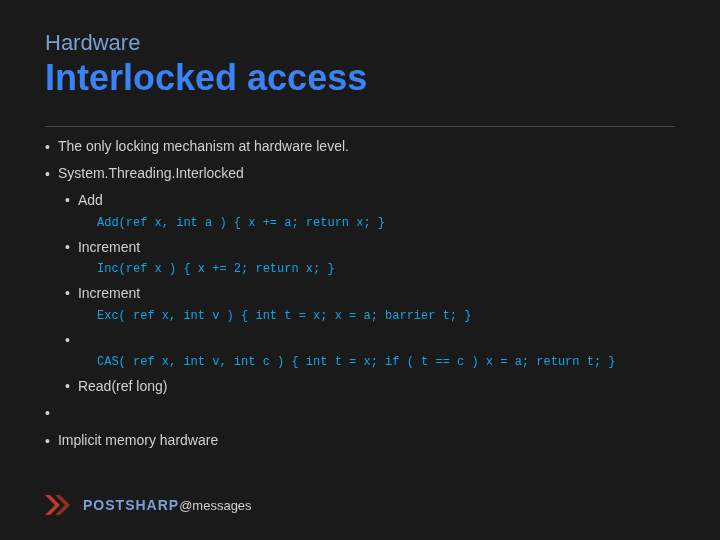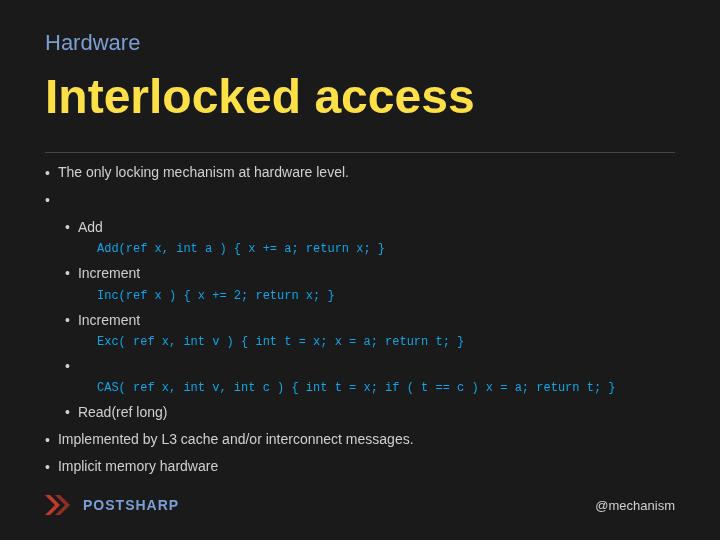--- a/index.html
+++ b/index.html
@@ -23,25 +23,24 @@
     .title-section {
       margin-bottom: 18px;
     }
     .title-hardware {
       font-size: 22px;
       font-weight: 400;
       color: #7b9fd4;
       line-height: 1.2;
     }
     .title-main {
-      font-size: 48px;
+      font-size: 36px;
       font-weight: 700;
-      color: #fde047;
+      color: #3b82f6;
       line-height: 1.2;
-      margin-top: 12px;
     }
     .content {
       flex: 1;
       display: flex;
       flex-direction: column;
       justify-content: flex-start;
       gap: 4px;
     }
     .bullet-item {
       display: flex;
@@ -79,21 +78,20 @@
     .code-line {
       font-family: 'Courier New', Courier, monospace;
       font-size: 12px;
       color: #0ea5e9;
       background: transparent;
       padding: 0px 0px 2px 32px;
       line-height: 1.5;
     }
     .footer {
       display: flex;
-      justify-content: space-between;
       align-items: center;
       margin-top: auto;
       padding-top: 8px;
     }
     .logo-section {
       display: flex;
       align-items: center;
       gap: 8px;
     }
     .logo-icon {
@@ -132,20 +130,21 @@
 
   <div class="content">
 
     <div class="bullet-item">
       <span class="bullet-dot">•</span>
       <span>The only locking mechanism at hardware level.</span>
     </div>
 
     <div class="bullet-item">
       <span class="bullet-dot">•</span>
+      <span>System.Threading.Interlocked</span>
     </div>
 
     <div class="sub-section">
 
       <div class="sub-bullet">
         <span class="sub-bullet-dot">•</span>
         <span>Add</span>
       </div>
       <div class="code-line">
         <span>Add(ref x, int a ) { x += a; return x; }</span>
@@ -157,53 +156,52 @@
       </div>
       <div class="code-line">
         <span>Inc(ref x ) { x += 2; return x; }</span>
       </div>
 
       <div class="sub-bullet">
         <span class="sub-bullet-dot">•</span>
         <span>Increment</span>
       </div>
       <div class="code-line">
-        <span>Exc( ref x, int v ) { int t = x; x = a; return t; }</span>
+        <span>Exc( ref x, int v ) { int t = x; x = a; barrier t; }</span>
       </div>
 
       <div class="sub-bullet">
         <span class="sub-bullet-dot">•</span>
       </div>
       <div class="code-line">
         <span>CAS( ref x, int v, int c ) { int t = x; if ( t == c ) x = a; return t; }</span>
       </div>
 
       <div class="sub-bullet">
         <span class="sub-bullet-dot">•</span>
         <span>Read(ref long)</span>
       </div>
     </div>
 
     <div class="bullet-item">
       <span class="bullet-dot">•</span>
-      <span>Implemented by L3 cache and/or interconnect messages.</span>
     </div>
 
     <div class="bullet-item">
       <span class="bullet-dot">•</span>
       <span>Implicit memory hardware</span>
     </div>
   </div>
 
   <div class="footer">
     <div class="logo-section">
 
       <svg class="logo-icon" viewBox="0 0 30 20" xmlns="http://www.w3.org/2000/svg">
         <polygon points="0,0 10,10 0,20 5,20 15,10 5,0" fill="#c0392b"></polygon>
         <polygon points="10,0 20,10 10,20 15,20 25,10 15,0" fill="#c0392b" opacity="0.7"></polygon>
       </svg>
       <span class="logo-text">
         <span>POST</span><span style="color:#7b9fd4">SHARP</span>
       </span>
     </div>
-    <div class="twitter-handle">@mechanism</div>
+    <div class="twitter-handle">@messages</div>
   </div>
 </div>
 
 </body></html>

